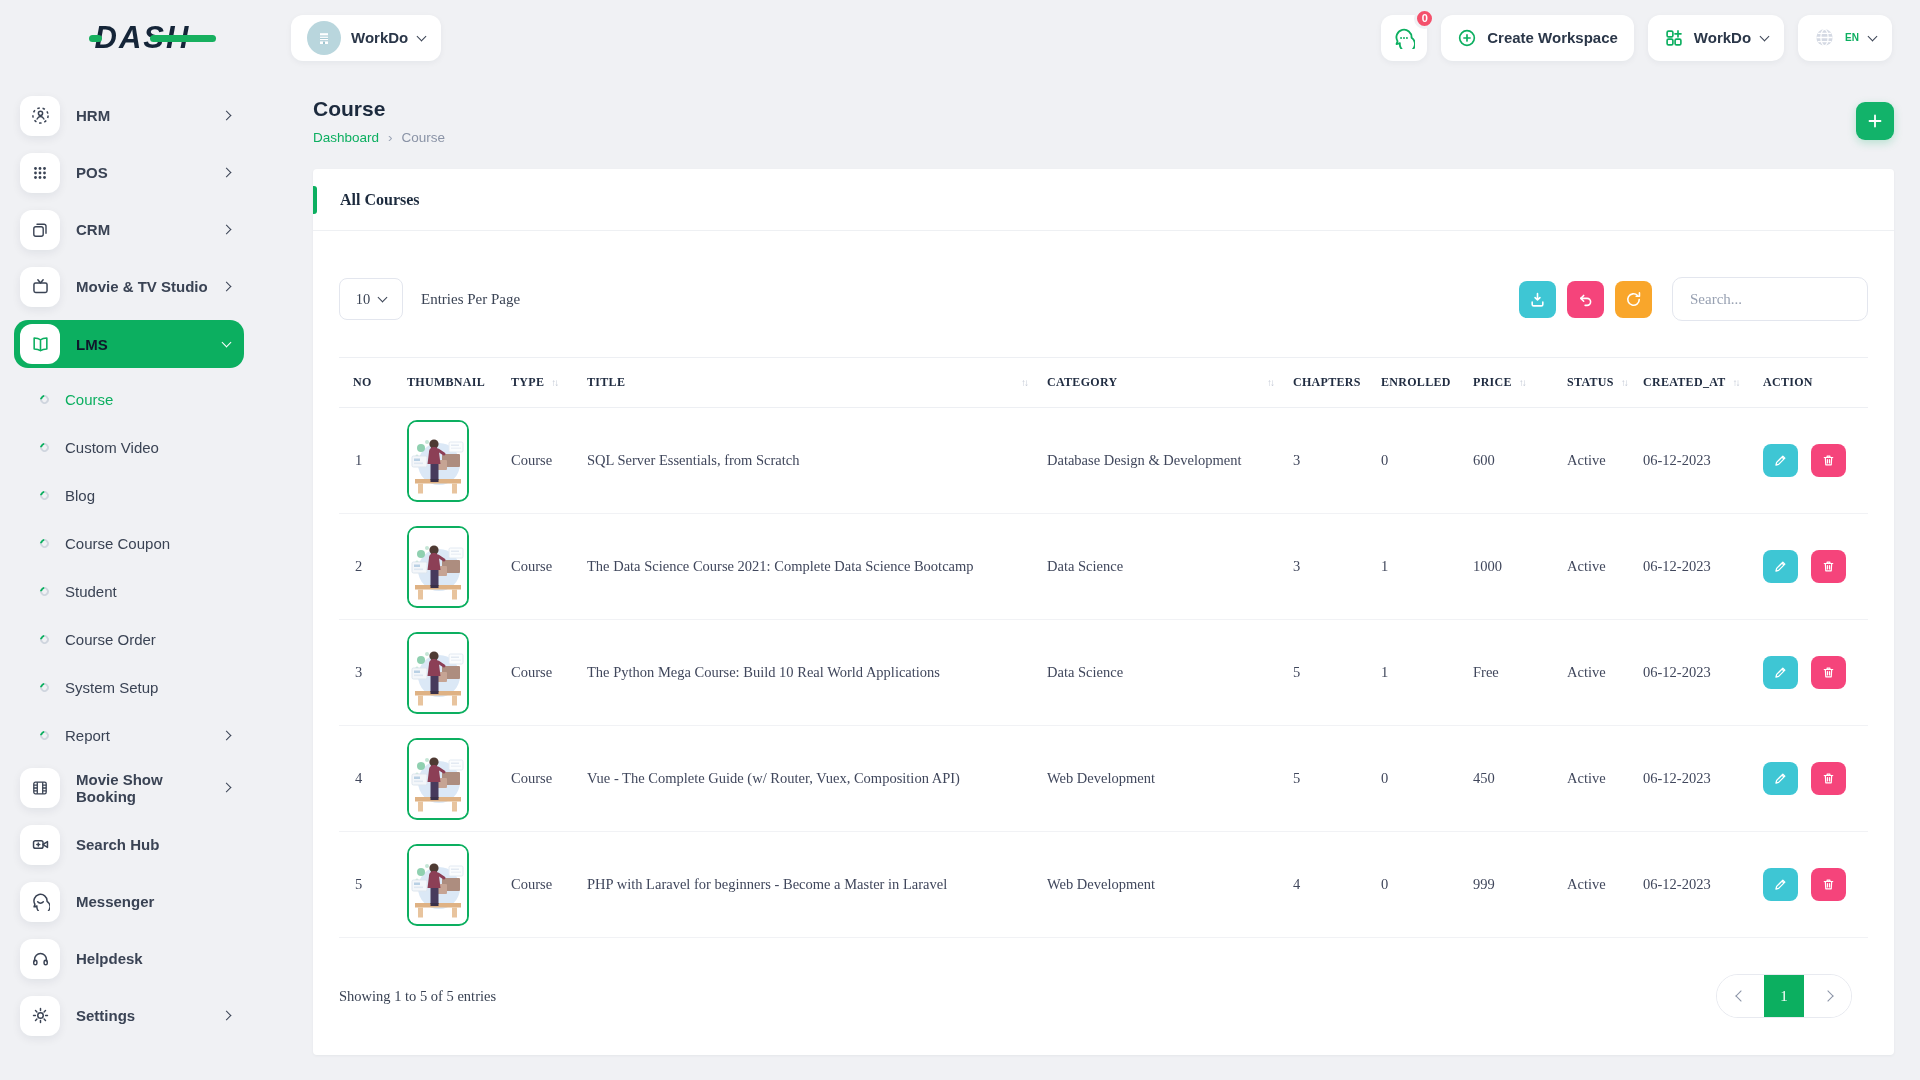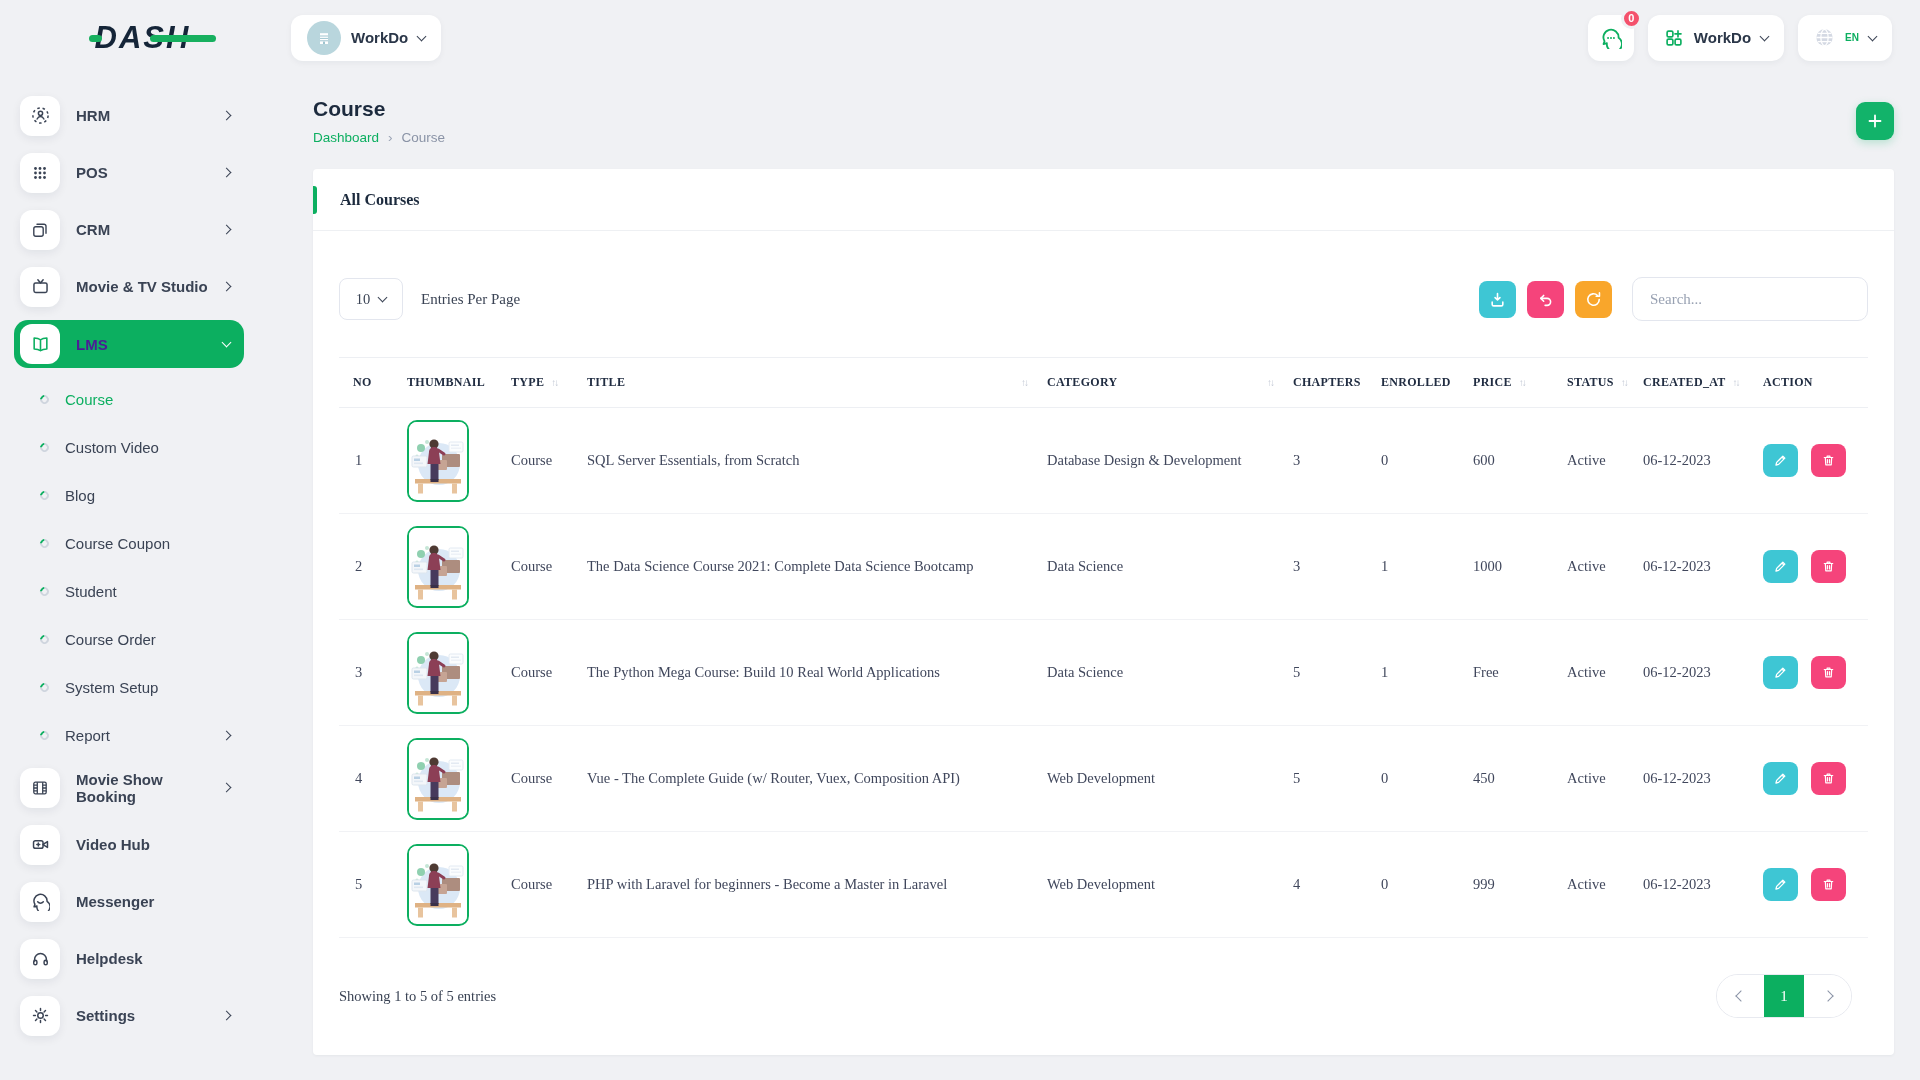--- a/index.html
+++ b/index.html
@@ -37,21 +37,21 @@
   .chev.gray  { border-color:#8a93a6; width:8px; height:8px; }
 
   
   .sidebar { padding-top:12px; overflow:hidden; }
   .side-item { display:flex; align-items:center; width:230px; margin-left:14px; height:57px; cursor:pointer; }
   .icon-sq { flex:none; width:40px; height:40px; background:#fff; border-radius:12px; box-shadow:0 3px 10px rgba(20,35,60,.07);
              display:flex; align-items:center; justify-content:center; margin-left:6px; }
   .side-item .lbl { margin-left:16px; font-size:15px; font-weight:600; color:#3a4354; }
   .side-item .chev { margin-left:auto; margin-right:14px; }
   .side-item.lms { background:#0caf60; border-radius:14px; height:48px; margin-top:5px; margin-bottom:7px; }
-  .side-item.lms .lbl { color:#4c1d95; }
+  .side-item.lms .lbl { color:#0f172a; }
   .side-item.lms .icon-sq { box-shadow:none; }
   .sub-item { display:flex; align-items:center; width:230px; margin-left:14px; height:48px; cursor:pointer; }
   .bullet { flex:none; width:9px; height:9px; border-radius:50%; border:2px solid #cfd5de; border-top-color:#0caf60;
             transform:rotate(-45deg); margin-left:26px; }
   .sub-item .lbl { margin-left:16px; font-size:15px; font-weight:500; color:#3a4354; }
   .sub-item.active .lbl { color:#0caf60; }
   .sub-item .chev { margin-left:auto; margin-right:14px; }
 
   
   .main { padding:22px 26px 0 28px; overflow:hidden; }
@@ -73,21 +73,21 @@
   .controls { display:flex; align-items:center; }
   .select { width:64px; height:42px; border:1px solid #e3e6ee; border-radius:8px; background:#fff; display:flex; align-items:center;
             justify-content:center; gap:9px; font-size:14.5px; color:#3a4354; cursor:pointer; }
   .entries-label { margin-left:18px; font-size:15px; color:#3a4354; }
   .controls-right { margin-left:auto; display:flex; align-items:center; }
   .sq-btn { width:37px; height:37px; border-radius:8px; border:none; display:flex; align-items:center; justify-content:center;
             cursor:pointer; margin-left:11px; }
   .sq-btn.download { background:#3ec6d4; }
   .sq-btn.undo     { background:#f5447b; }
   .sq-btn.refresh  { background:#f9a62b; }
-  .search { width:236px; height:44px; border:1px solid #e3e6ee; border-radius:10px; padding:0 17px; font-size:15px; color:#3a4354;
+  .search { width:196px; height:44px; border:1px solid #e3e6ee; border-radius:10px; padding:0 17px; font-size:15px; color:#3a4354;
             margin-left:20px; outline:none; font-family:inherit; background:#fff; }
   .search::placeholder { color:#98a1b2; }
 
   table.grid { width:100%; border-collapse:collapse; table-layout:fixed; margin-top:36px; }
   .grid thead th { height:50px; border-top:1px solid #edeff3; border-bottom:1px solid #edeff3; font-size:12px; font-weight:700;
                    color:#212d42; text-align:left; padding:0 10px; letter-spacing:.3px; white-space:nowrap; }
   .grid thead th:first-child { padding-left:14px; }
   .th-flex { display:flex; align-items:center; width:100%; }
   .sort { font-size:10px; color:#c2c8d4; margin-left:7px; letter-spacing:-2px; font-weight:400; }
   .th-flex .sort { margin-left:auto; }
@@ -136,20 +136,27 @@
       <button class="icon-btn">
         <svg width="22" height="22" viewBox="0 0 18 18" fill="none">
           <path d="M15.2 8.8A6.2 6.2 0 1 1 5.6 13.2L2.9 14l.8-2.4A6.2 6.2 0 1 1 15.2 8.8z" stroke="#0caf60" stroke-width="1.5" stroke-linejoin="round"></path>
           <circle cx="6.6" cy="9" r=".8" fill="#0caf60"></circle>
             <circle cx="9" cy="9" r=".8" fill="#0caf60"></circle>
             <circle cx="11.4" cy="9" r=".8" fill="#0caf60"></circle>
         </svg>
         <span class="badge">0</span>
       </button>
 
+      <div class="pill">
+        <svg width="20" height="20" viewBox="0 0 18 18" fill="none">
+          <circle cx="9" cy="9" r="6.6" stroke="#0caf60" stroke-width="1.5"></circle>
+          <path d="M9 6.2v5.6M6.2 9h5.6" stroke="#0caf60" stroke-width="1.5" stroke-linecap="round"></path>
+        </svg>
+        <span class="lbl">Create Workspace</span>
+      </div>
 
       <div class="pill">
         <svg width="20" height="20" viewBox="0 0 18 18" fill="none">
           <rect x="2.8" y="2.8" width="5.2" height="5.2" rx="1.3" stroke="#0caf60" stroke-width="1.5"></rect>
           <rect x="2.8" y="10" width="5.2" height="5.2" rx="1.3" stroke="#0caf60" stroke-width="1.5"></rect>
           <rect x="10" y="10" width="5.2" height="5.2" rx="1.3" stroke="#0caf60" stroke-width="1.5"></rect>
           <path d="M12.6 2.6v5.4M9.9 5.3h5.4" stroke="#0caf60" stroke-width="1.5" stroke-linecap="round"></path>
         </svg>
         <span class="lbl">WorkDo</span>
         <span class="chev down"></span>
@@ -278,21 +285,21 @@
     </div>
 
     <div class="side-item">
       <span class="icon-sq">
         <svg width="19" height="19" viewBox="0 0 18 18" fill="none" stroke="#3a4354" stroke-width="1.4">
           <rect x="2.4" y="5.4" width="9" height="7.2" rx="1.8"></rect>
           <path d="M11.4 8.8l4.2-2.6v5.6l-4.2-2.6z" stroke-linejoin="round"></path>
           <path d="M6.9 7.6v2.8M5.5 9h2.8" stroke-linecap="round"></path>
         </svg>
       </span>
-      <span class="lbl">Video Hub</span>
+      <span class="lbl">Search Hub</span>
     </div>
 
     <div class="side-item">
       <span class="icon-sq">
         <svg width="19" height="19" viewBox="0 0 18 18" fill="none" stroke="#3a4354" stroke-width="1.4">
           <path d="M15.2 8.8A6.2 6.2 0 1 1 5.6 13.2L2.9 14l.8-2.4A6.2 6.2 0 1 1 15.2 8.8z" stroke-linejoin="round"></path>
           <path d="M6.3 9.3c.8.9 1.7 1.3 2.7 1.3s1.9-.4 2.7-1.3" stroke-linecap="round"></path>
         </svg>
       </span>
       <span class="lbl">Messenger</span>

